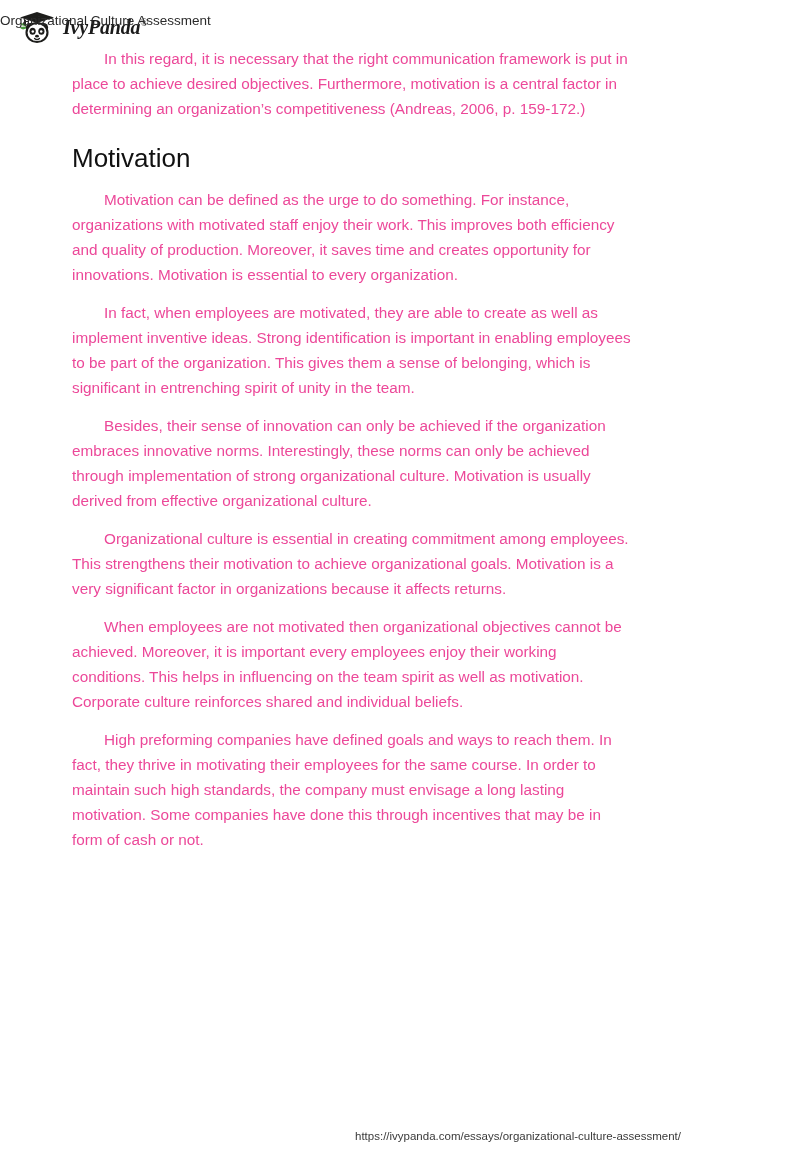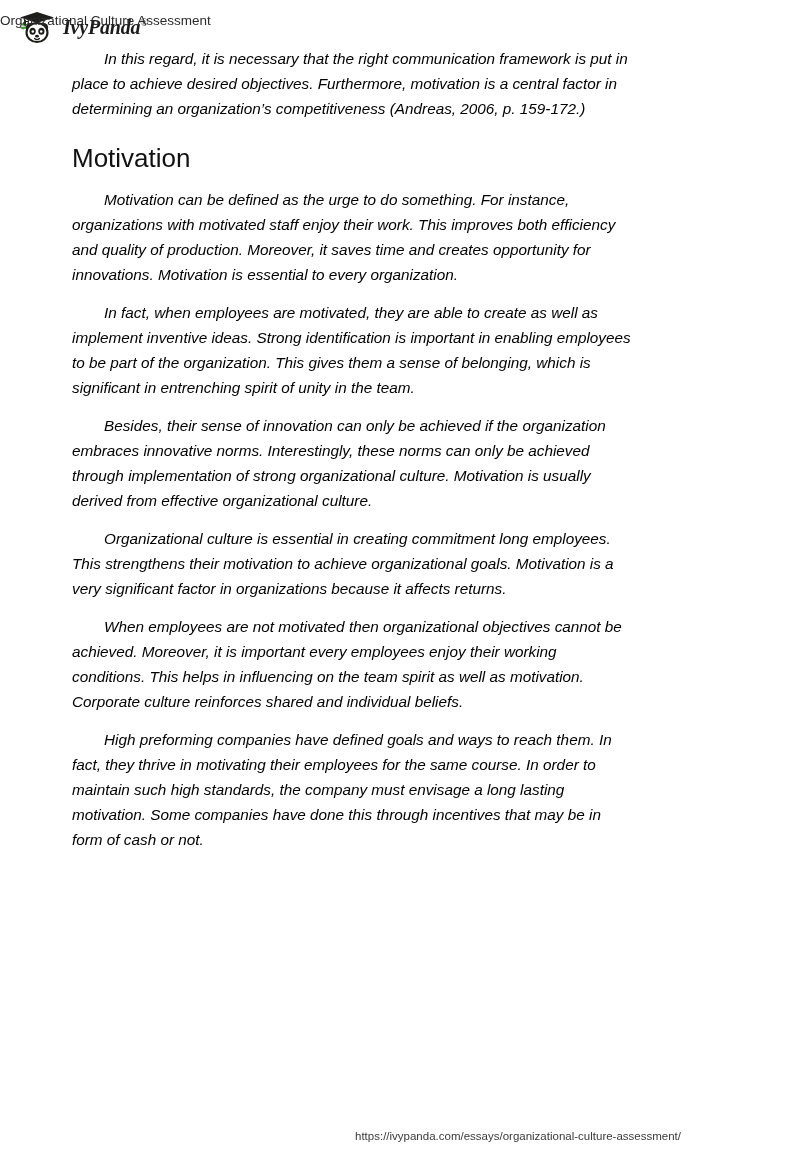--- a/index.html
+++ b/index.html
@@ -72,22 +72,21 @@
   .content {
     padding: 0 76px 0 72px;
     box-sizing: border-box;
   }
   p.para {
     font-size: 15.3px;
     line-height: 25px;
     margin: 0 0 13px 0;
     text-align: left;
     text-indent: 32px;
-    color: #000000;
-    font-style: italic;
+    color: #ec4899;
   }
   h2.section-heading {
     font-size: 26px;
     font-weight: normal;
     margin: 22px 0 14px 0;
     color: #111111;
     line-height: 30px;
   }
 
   
@@ -135,20 +134,20 @@
   </div>
 
   <div class="content">
     <p class="para">In this regard, it is necessary that the right communication framework is put in place to achieve desired objectives. Furthermore, motivation is a central factor in determining an organization’s competitiveness (Andreas, 2006, p. 159-172.)</p>
 
     <h2 class="section-heading">Motivation</h2>
 
     <p class="para">Motivation can be defined as the urge to do something. For instance, organizations with motivated staff enjoy their work. This improves both efficiency and quality of production. Moreover, it saves time and creates opportunity for innovations. Motivation is essential to every organization.</p>
     <p class="para">In fact, when employees are motivated, they are able to create as well as implement inventive ideas. Strong identification is important in enabling employees to be part of the organization. This gives them a sense of belonging, which is significant in entrenching spirit of unity in the team.</p>
     <p class="para">Besides, their sense of innovation can only be achieved if the organization embraces innovative norms. Interestingly, these norms can only be achieved through implementation of strong organizational culture. Motivation is usually derived from effective organizational culture.</p>
-    <p class="para">Organizational culture is essential in creating commitment long employees. This strengthens their motivation to achieve organizational goals. Motivation is a very significant factor in organizations because it affects returns.</p>
+    <p class="para">Organizational culture is essential in creating commitment among employees. This strengthens their motivation to achieve organizational goals. Motivation is a very significant factor in organizations because it affects returns.</p>
     <p class="para">When employees are not motivated then organizational objectives cannot be achieved. Moreover, it is important every employees enjoy their working conditions. This helps in influencing on the team spirit as well as motivation. Corporate culture reinforces shared and individual beliefs.</p>
     <p class="para">High preforming companies have defined goals and ways to reach them. In fact, they thrive in motivating their employees for the same course. In order to maintain such high standards, the company must envisage a long lasting motivation. Some companies have done this through incentives that may be in form of cash or not.</p>
   </div>
 
   <div class="footer">https://ivypanda.com/essays/organizational-culture-assessment/</div>
 
 </div>
 
 </body></html>

